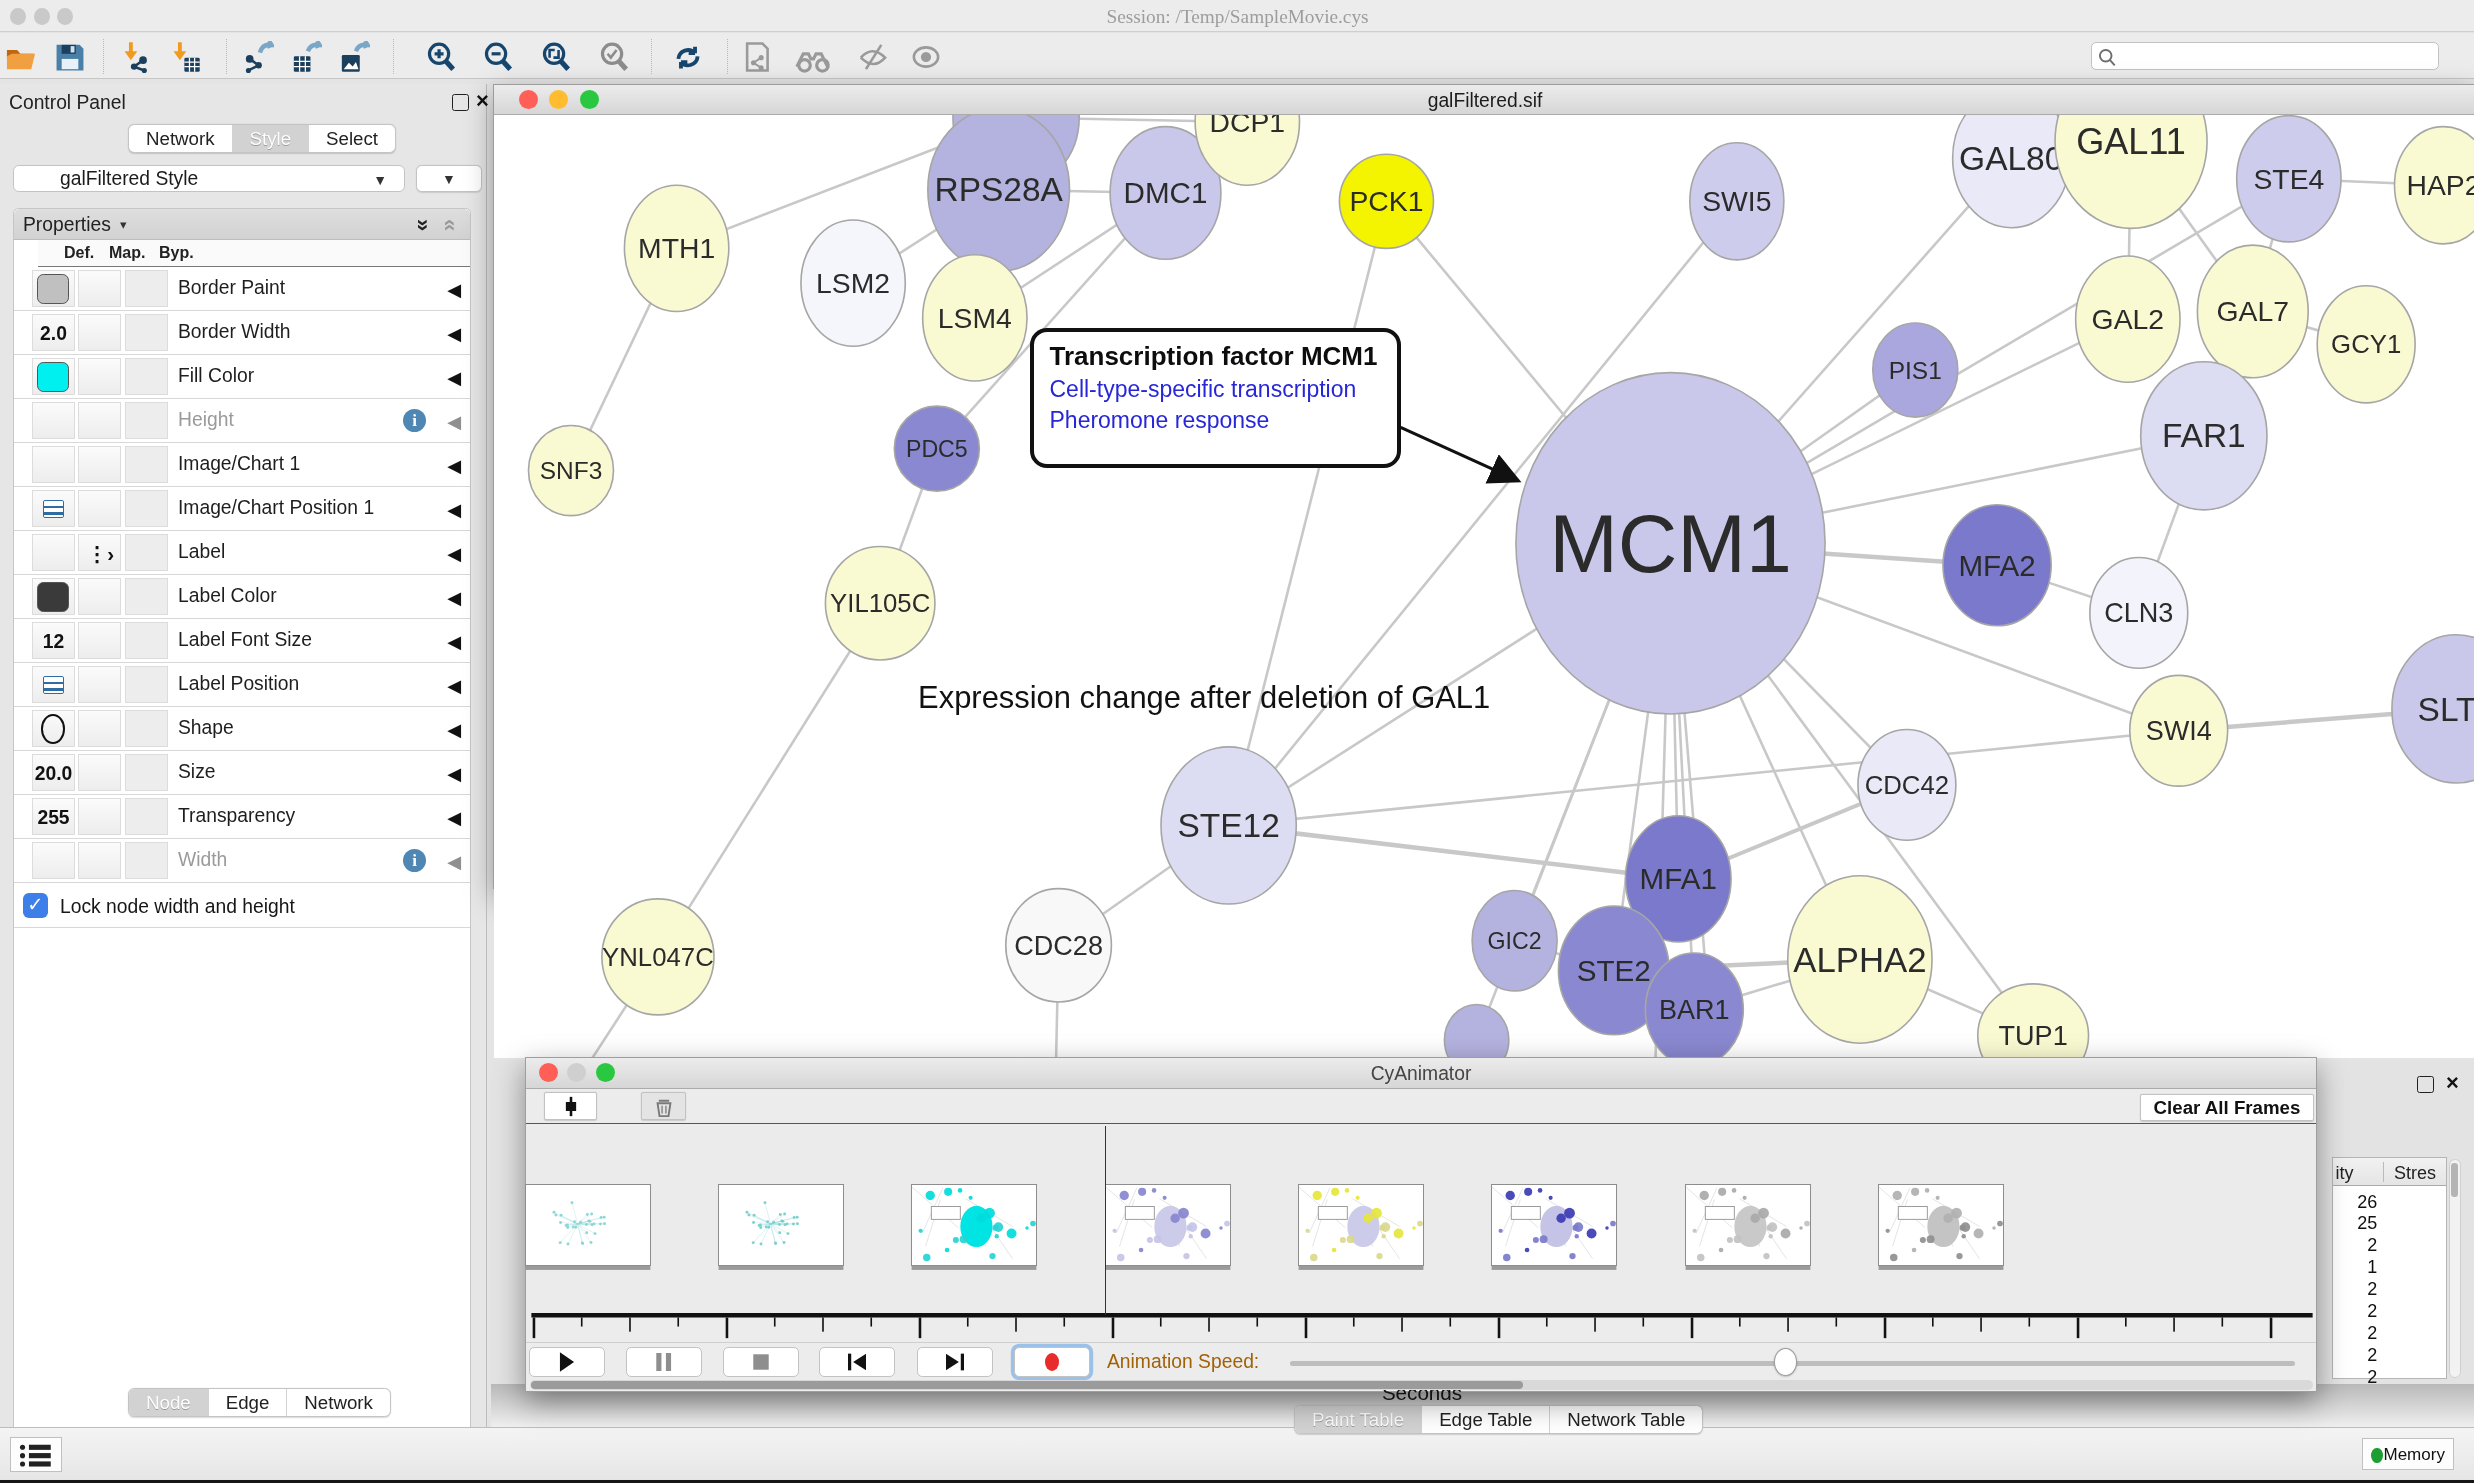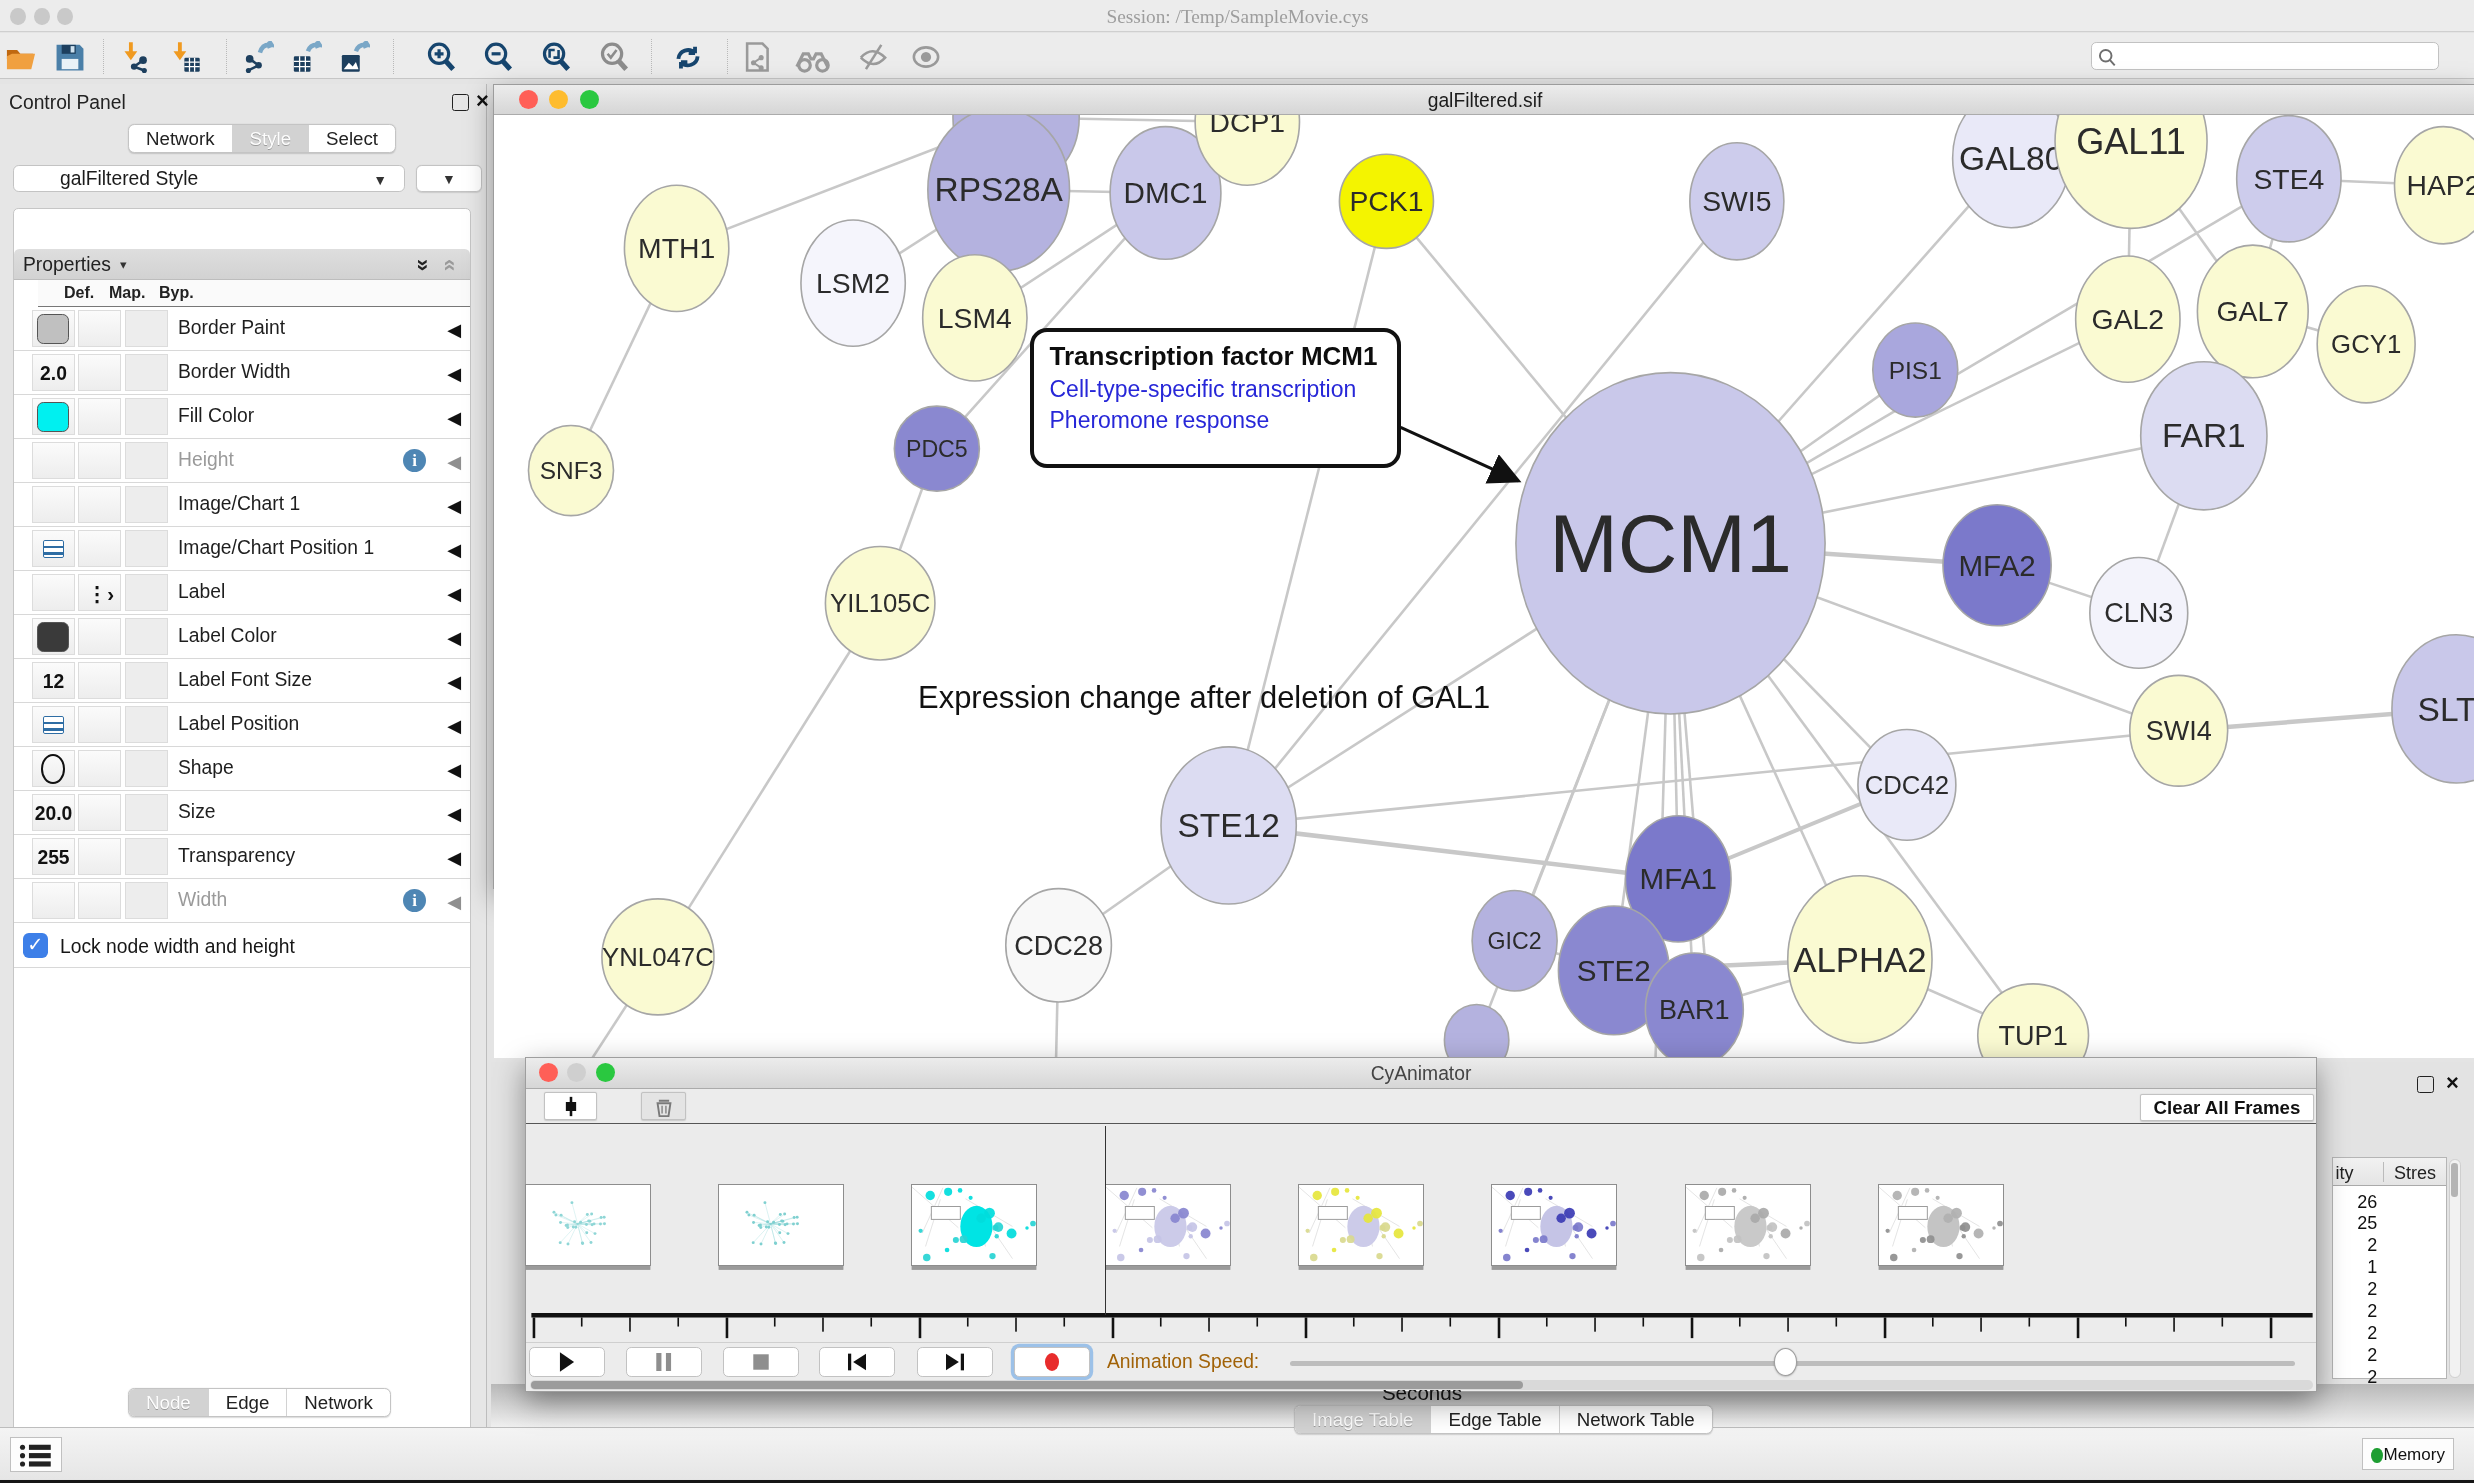--- a/index.html
+++ b/index.html
@@ -22,21 +22,21 @@
   .winbtn{position:absolute;width:17px;height:17px;border:1.9px solid #222;border-radius:2.6px;}
   .closex{position:absolute;font-size:22px;font-weight:bold;color:#111;line-height:17px;}
   .segtabs{position:absolute;display:flex;background:#fff;border:0.6px solid #c4c4c4;border-radius:6.4px;overflow:hidden;box-shadow:0 0.6px 1.3px rgba(0,0,0,.15);}
   .segtab{padding:2.6px 17px;font-size:18.7px;color:#222;border-left:0.6px solid #d2d2d2;display:flex;align-items:center;justify-content:center;}
   .segtab:first-child{border-left:none;}
   .segtab.active{background:#d2d2d2;color:#fdfdfd;text-shadow:0 0.6px 0.6px #9a9a9a;}
   .styledrop{position:absolute;left:13px;top:81px;width:392px;height:27px;background:#fff;border:0.6px solid #c3c3c3;border-radius:5.8px;font-size:19.3px;color:#1b1b1b;line-height:26px;padding-left:46px;}
   .styledrop .caret{position:absolute;right:17px;top:1.3px;font-size:14px;color:#333;}
   .dropbtn{position:absolute;left:416px;top:81px;width:66px;height:27px;background:#fff;border:0.6px solid #c3c3c3;border-radius:5.8px;text-align:center;font-size:14px;color:#333;line-height:26px;box-shadow:0 0.6px 1.3px rgba(0,0,0,.12);}
   .propbox{position:absolute;left:13px;top:124px;width:458px;height:1254px;background:#fff;border:0.6px solid #c6c6c6;border-radius:5.2px;}
-  .prophead{height:31px;background:linear-gradient(#dedede,#d2d2d2);border-bottom:0.6px solid #bdbdbd;border-radius:5.2px 5.2px 0 0;position:relative;margin-top:40px;}
+  .prophead{height:31px;background:linear-gradient(#dedede,#d2d2d2);border-bottom:0.6px solid #bdbdbd;border-radius:5.2px 5.2px 0 0;position:relative;}
   .prophead .ptitle{position:absolute;left:9px;top:5.2px;font-size:19.3px;color:#222;}
   .prophead .pcar{position:absolute;left:106px;top:7.7px;font-size:13px;color:#333;}
   .chev{position:absolute;top:2.6px;font-size:22px;font-weight:bold;display:inline-block;transform:rotate(90deg);}
   .phead{height:27px;position:relative;border-bottom:1.3px solid #777;background:#fafafa;margin-left:24px;}
   .phead span{position:absolute;top:3.9px;font-size:16px;font-weight:bold;color:#222;}
   .prow{height:44px;position:relative;border-bottom:0.6px solid #d8d8d8;background:#fff;}
   .pcell{position:absolute;top:3.2px;width:43px;height:37px;background:linear-gradient(#fbfbfb,#ededed);border:0.6px solid #dcdcdc;}
   .swatch{position:absolute;left:3.9px;top:3.2px;width:32px;height:30px;border:1.3px solid #555;border-radius:6.4px;}
   .defnum{position:absolute;width:100%;text-align:center;top:7.7px;font-size:19.3px;font-weight:bold;color:#111;}
   .positer{position:absolute;left:10.3px;top:9px;width:20.6px;height:18px;border:1.9px solid #2e6da4;border-radius:1.9px;background:linear-gradient(#fff 30%,#2e6da4 30%,#2e6da4 45%,#fff 45%,#fff 70%,#2e6da4 70%,#2e6da4 85%,#fff 85%);}
@@ -540,21 +540,21 @@
           <div style="left:5.2px;top:143px">2</div>
           <div style="left:5.2px;top:165px">2</div>
           <div style="left:5.2px;top:187px">2</div>
           <div style="left:5.2px;top:209px">2</div>
         </div>
     </div>
     <div class="tp-vscroll">
         <div class="vthumb"></div>
       </div>
     <div class="segtabs tbl-tabs" id="tbl-tabs">
-        <div class="segtab active">Image Table</div>
+        <div class="segtab active">Paint Table</div>
         <div class="segtab">Edge Table</div>
         <div class="segtab">Network Table</div>
       </div>
   </div>
 
   <div class="anim">
     <div class="wtitle">
       <div class="tl" style="left:13px;background:#ff5f57"></div>
       <div class="tl" style="left:41px;background:#cfcfcf"></div>
       <div class="tl" style="left:70px;background:#2ac840"></div>

